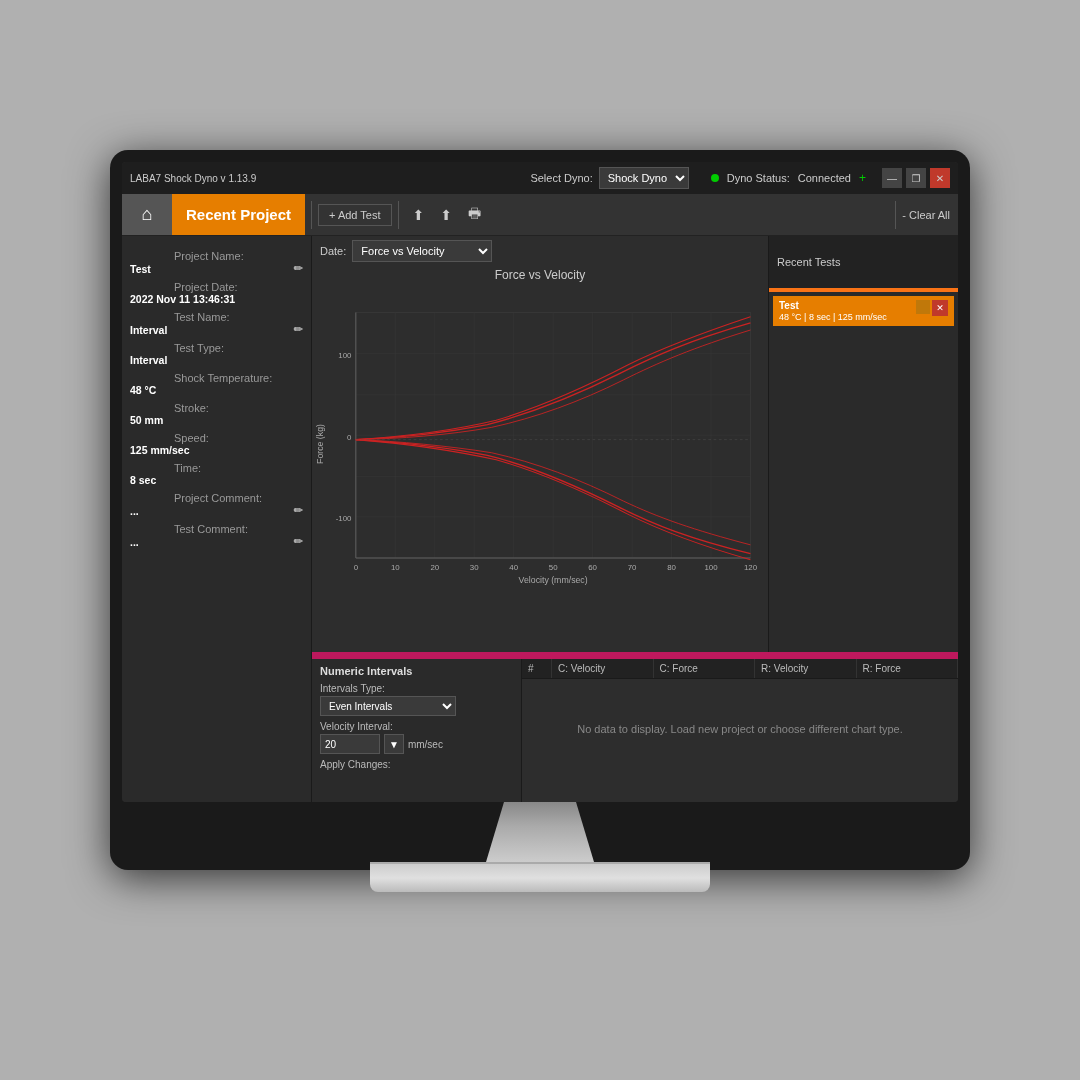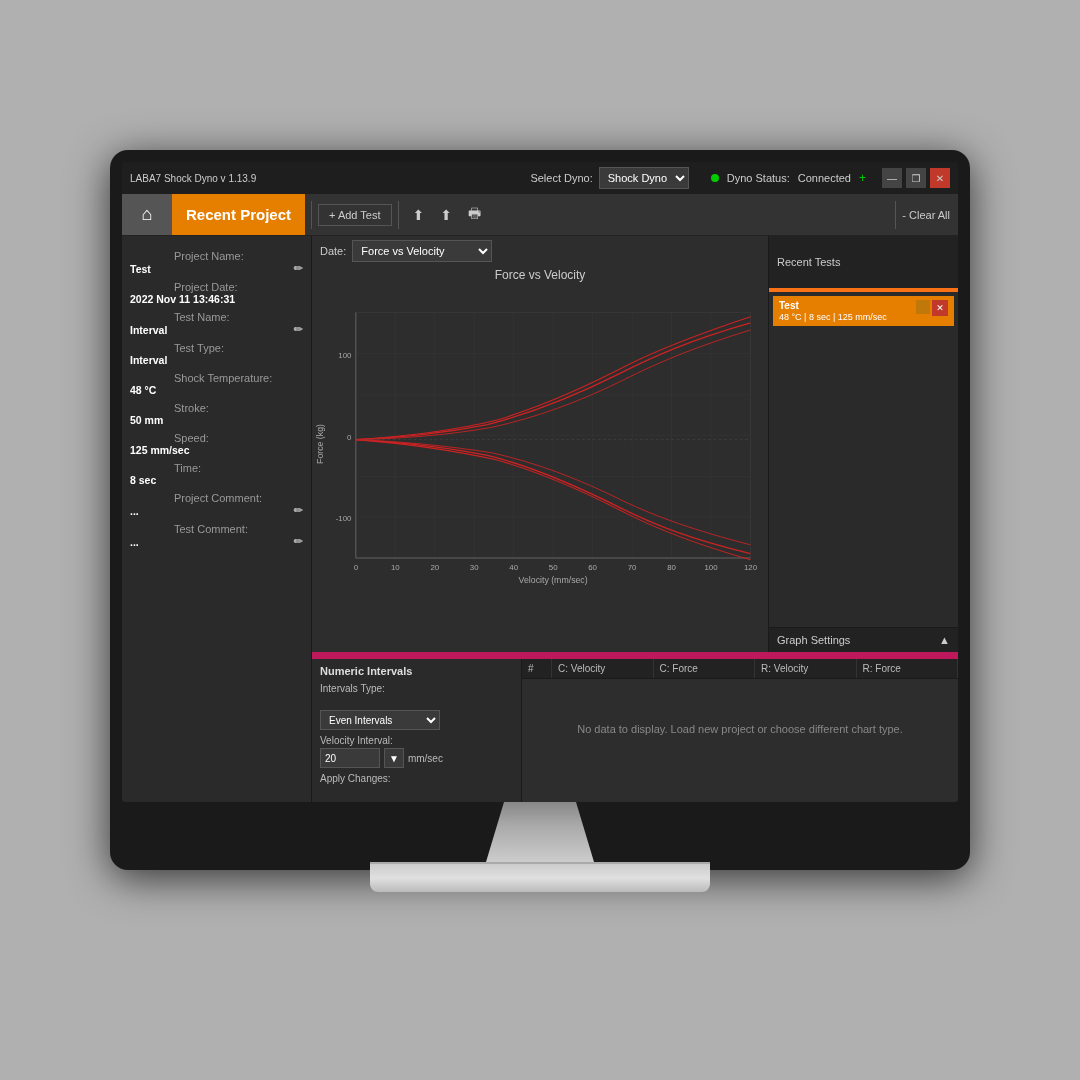--- a/index.html
+++ b/index.html
@@ -284,23 +284,23 @@
       color: #bbb;
       margin-top: 5px;
       display: block;
     }
     .form-select {
       background: #3a3a3a;
       color: #fff;
       border: 1px solid #555;
       font-size: 10px;
       padding: 2px 4px;
-      width: 120px;
+      width: 136px;
       height: 20px;
-      margin-top: 16px;
+      margin-top: 2px;
     }
     .form-input-row {
       display: flex;
       align-items: center;
       gap: 4px;
       margin-top: 2px;
     }
     .form-input {
       background: #3a3a3a;
       color: #fff;
@@ -590,24 +590,20 @@
               <div class="test-item-info">
                 <div class="test-item-name">Test</div>
                 <div class="test-item-detail">48 °C | 8 sec | 125 mm/sec</div>
               </div>
               <div class="test-item-controls">
                 <button class="test-ctrl-btn" style="background:#c0780a; width:14px; height:14px;"></button>
                 <button class="test-ctrl-btn close-btn">✕</button>
               </div>
             </div>
             <div style="flex:1;"></div>
-            <div class="graph-settings-bar">
-              <span>Graph Settings</span>
-              <span>▲</span>
-            </div>
           </div>
 
         </div>
 
         <div class="bottom-panel">
 
           <div class="numeric-intervals">
             <h4>Numeric Intervals</h4>
 
             <span class="form-label">Intervals Type:</span>

